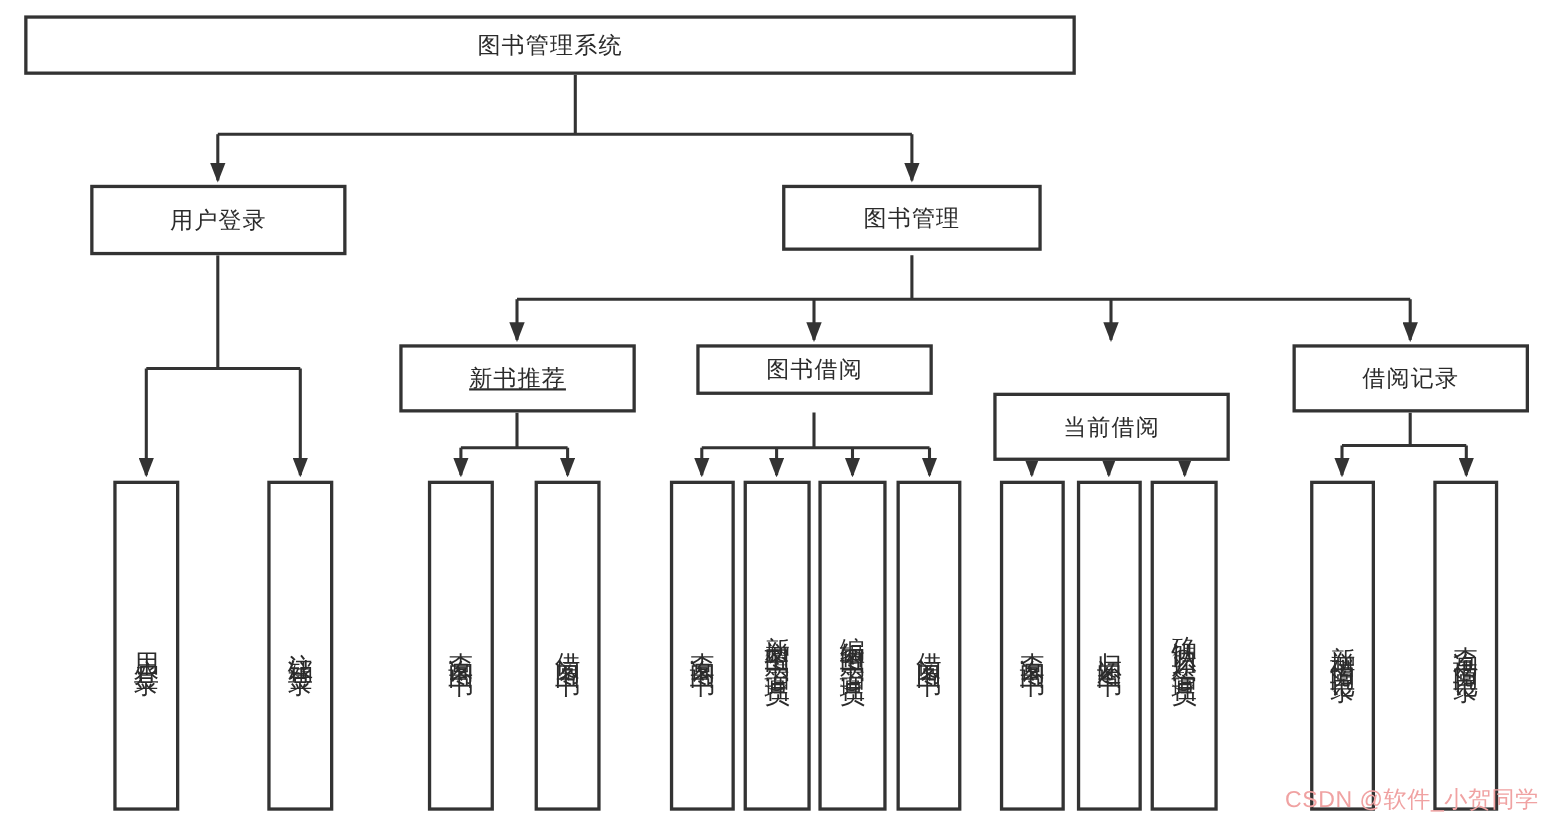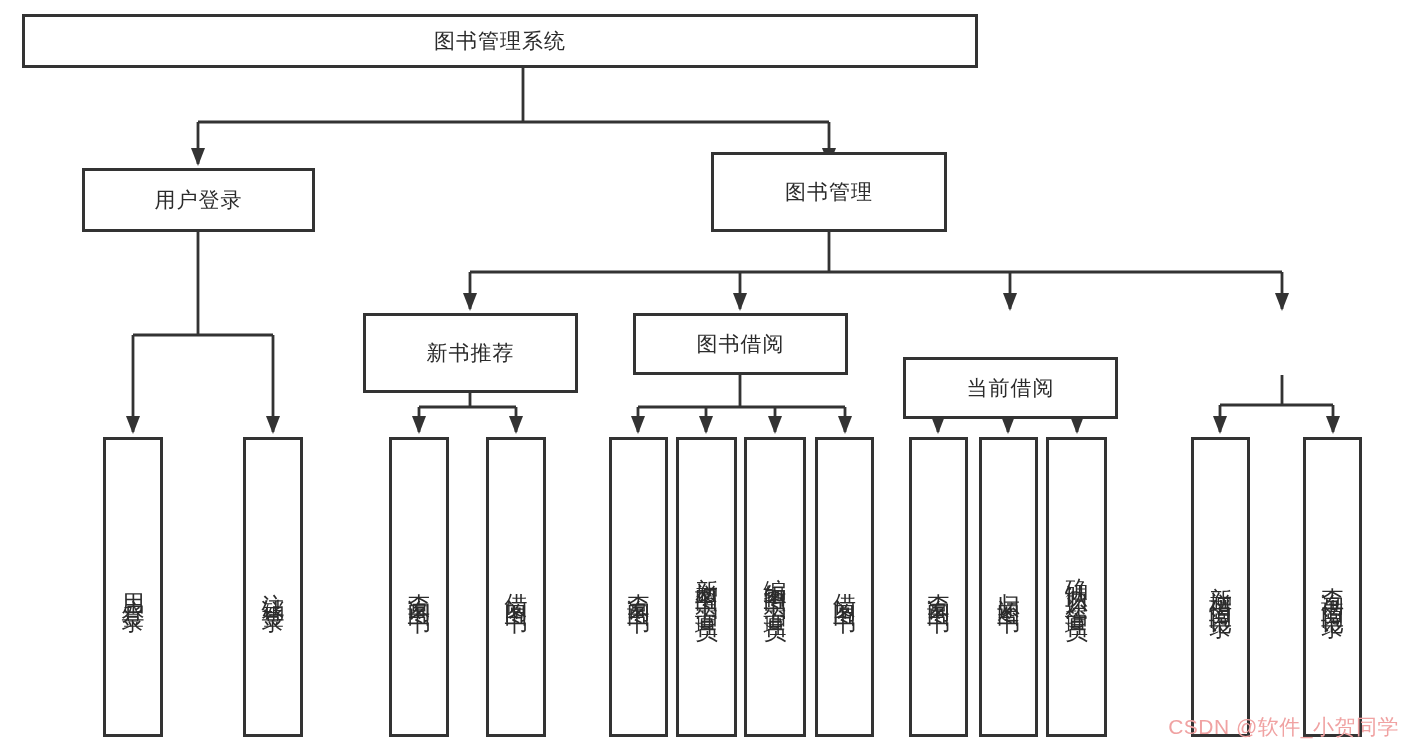--- a/index.html
+++ b/index.html
@@ -16,23 +16,23 @@
     position:absolute;
     background:#ffffff;
     border:3px solid #333333;
     display:flex;align-items:center;justify-content:center;
     box-sizing:border-box;
     color:#2b2b2b;
   }
   .root{left:22px;top:14px;width:956px;height:54px;font-size:21px;letter-spacing:1px;}
   .lvl{font-size:21px;letter-spacing:1px;}
   .n-user-login{left:82px;top:168px;width:233px;height:64px;}
-  .n-book-mgmt{left:711px;top:152px;width:236px;height:80px;}
-  .n-l3-0{left:363px;top:313px;width:215px;height:80px;}
-  .n-l3-1{left:633px;top:313px;width:215px;height:62px;}
+  .n-book-mgmt{left:711px;top:168px;width:236px;height:60px;}
+  .n-l3-0{left:363px;top:313px;width:215px;height:62px;text-decoration:underline;}
+  .n-l3-1{left:633px;top:313px;width:215px;height:46px;}
   .n-l3-2{left:903px;top:313px;width:215px;height:62px;margin-top:44px;}
   .n-l3-3{left:1175px;top:313px;width:215px;height:62px;}
   .leaf{top:437px;height:300px;}
   .leaf span{
     writing-mode:vertical-rl;
     text-orientation:mixed;
     font-size:23px;
     letter-spacing:6px;
     line-height:1;
     white-space:nowrap;
@@ -106,20 +106,21 @@
   </svg>
 
   <div class="node root">图书管理系统</div>
 
   <div class="node lvl n-user-login">用户登录</div>
   <div class="node lvl n-book-mgmt">图书管理</div>
 
   <div class="node lvl n-l3-0">新书推荐</div>
   <div class="node lvl n-l3-1">图书借阅</div>
   <div class="node lvl n-l3-2">当前借阅</div>
+  <div class="node lvl n-l3-3">借阅记录</div>
 
   <div class="node leaf lf-0">
       <span>用户登录</span>
     </div>
   <div class="node leaf lf-1">
       <span>注销登录</span>
     </div>
   <div class="node leaf lf-2">
       <span>查询图书</span>
     </div>

